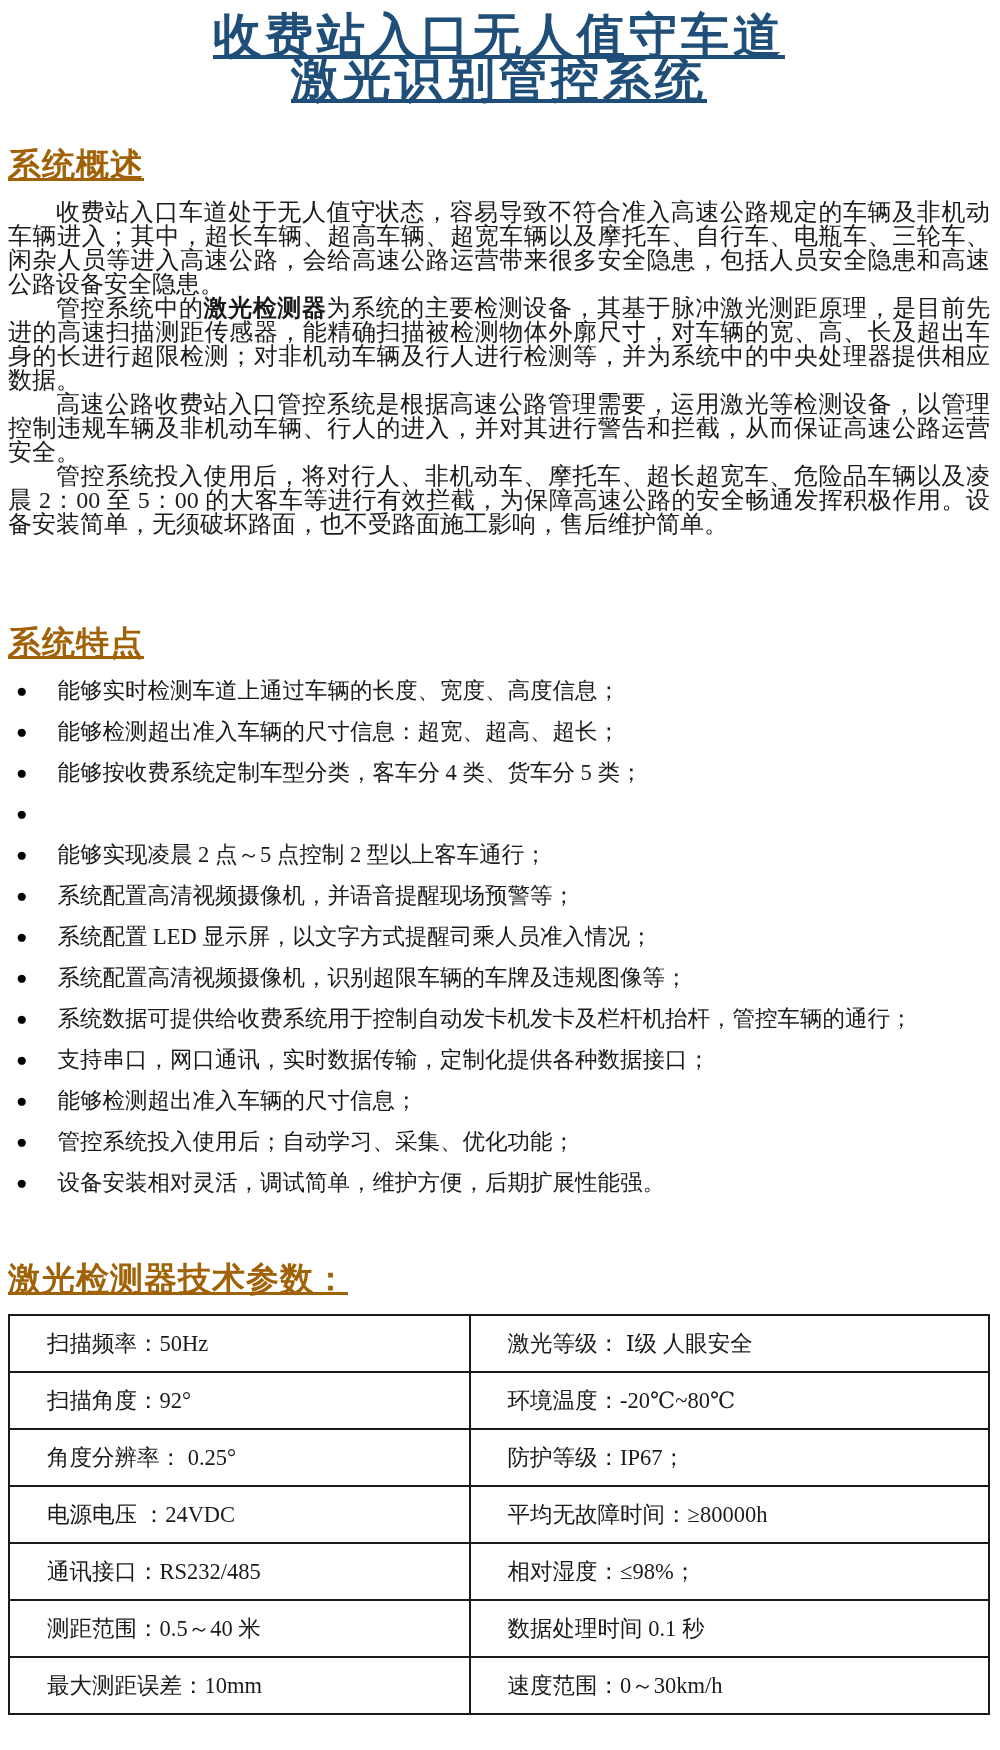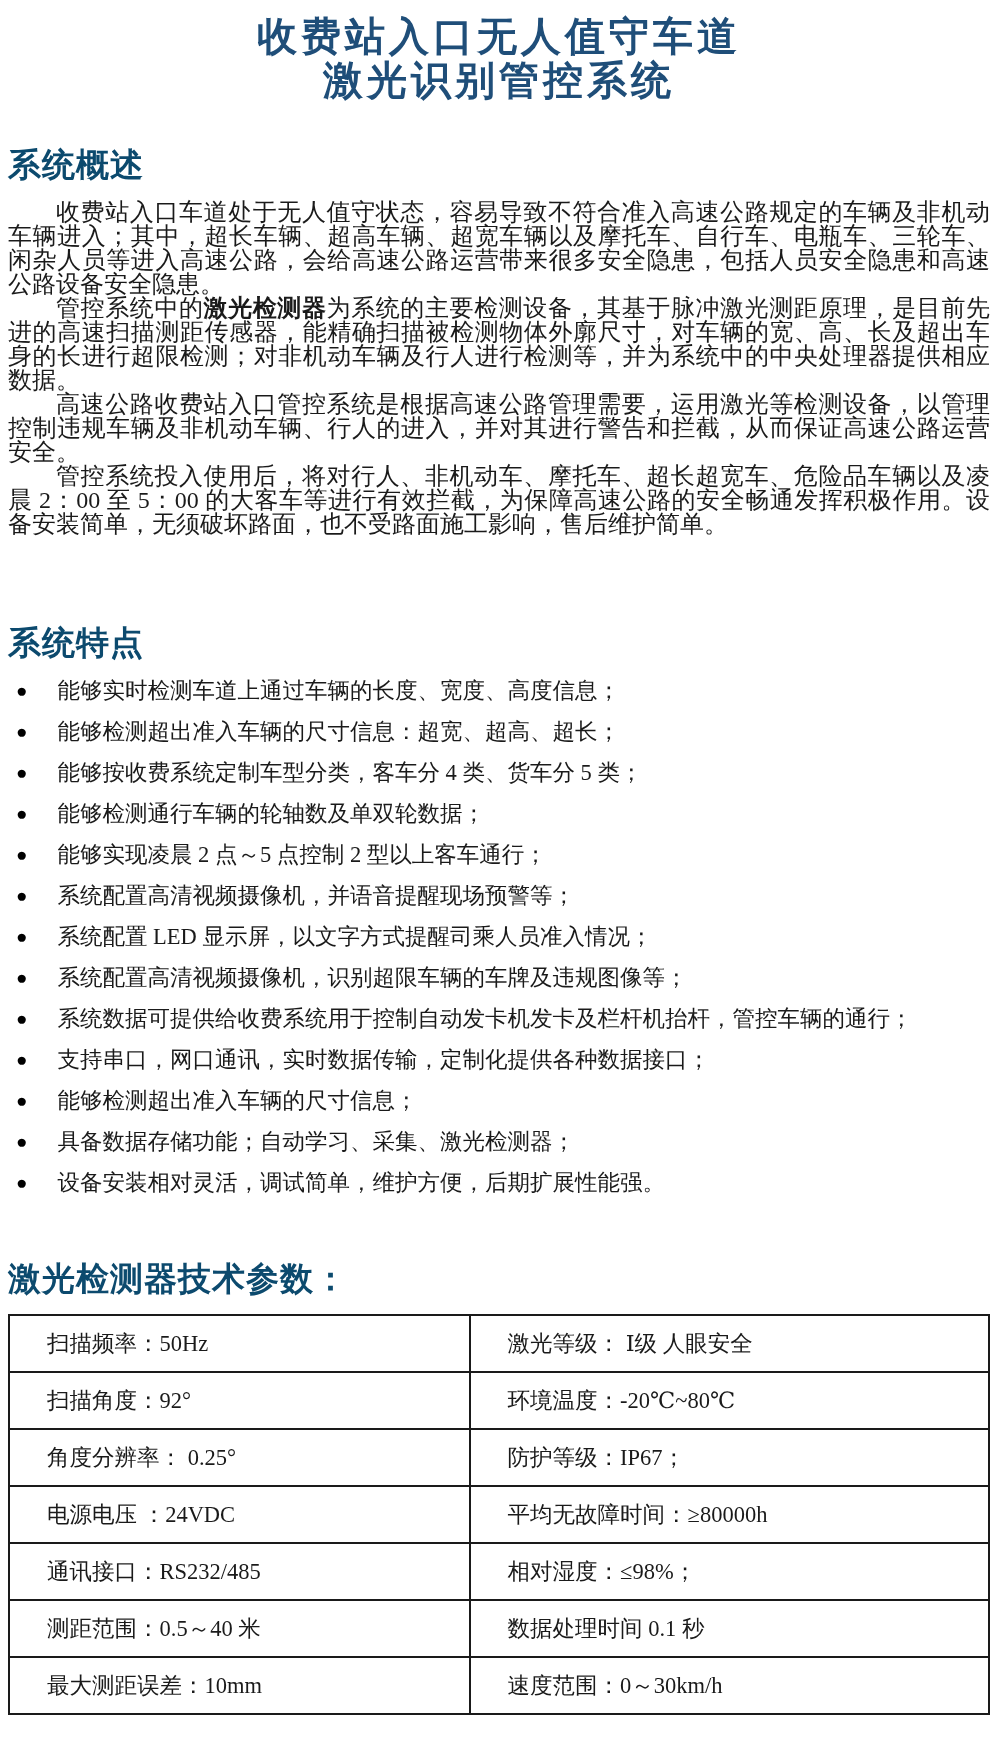--- a/index.html
+++ b/index.html
@@ -14,32 +14,34 @@
   .page {
     width: 1000px;
     min-height: 1750px;
     padding: 12px 10px 20px 8px;
   }
   .doc-title {
     text-align: center;
     color: #1f4e79;
     font-family: "Liberation Sans", "DejaVu Sans", sans-serif;
     font-weight: 900;
-    font-size: 40px;
+    font-size: 48px;
     line-height: 44px;
     letter-spacing: 4px;
     margin-top: 2px;
+    text-decoration: underline;
   }
   .section-heading {
-    color: #0c4a6e;
+    color: #a16207;
     font-family: "Liberation Sans", "DejaVu Sans", sans-serif;
     font-weight: 900;
     font-size: 33px;
     letter-spacing: 1px;
     line-height: 38px;
+    text-decoration: underline;
   }
   .heading-overview { margin-top: 44px; }
   .heading-features { margin-top: 88px; }
   .heading-specs    { margin-top: 62px; }
   .body-text {
     margin-top: 16px;
   }
   .body-text p {
     font-size: 24px;
     line-height: 24px;
@@ -112,21 +114,20 @@
     <li>
         <span class="bullet">●</span>
         <span>能够检测超出准入车辆的尺寸信息：超宽、超高、超长；</span>
       </li>
     <li>
         <span class="bullet">●</span>
         <span>能够按收费系统定制车型分类，客车分 4 类、货车分 5 类；</span>
       </li>
     <li>
         <span class="bullet">●</span>
-        <span>能够检测通行车辆的轮轴数及单双轮数据；</span>
       </li>
     <li>
         <span class="bullet">●</span>
         <span>能够实现凌晨 2 点～5 点控制 2 型以上客车通行；</span>
       </li>
     <li>
         <span class="bullet">●</span>
         <span>系统配置高清视频摄像机，并语音提醒现场预警等；</span>
       </li>
     <li>
@@ -144,21 +145,21 @@
     <li>
         <span class="bullet">●</span>
         <span>支持串口，网口通讯，实时数据传输，定制化提供各种数据接口；</span>
       </li>
     <li>
         <span class="bullet">●</span>
         <span>能够检测超出准入车辆的尺寸信息；</span>
       </li>
     <li>
         <span class="bullet">●</span>
-        <span>具备数据存储功能；自动学习、采集、激光检测器；</span>
+        <span>管控系统投入使用后；自动学习、采集、优化功能；</span>
       </li>
     <li>
         <span class="bullet">●</span>
         <span>设备安装相对灵活，调试简单，维护方便，后期扩展性能强。</span>
       </li>
   </ul>
 
   <h2 class="section-heading heading-specs">激光检测器技术参数：</h2>
 
   <table class="specs-table">

